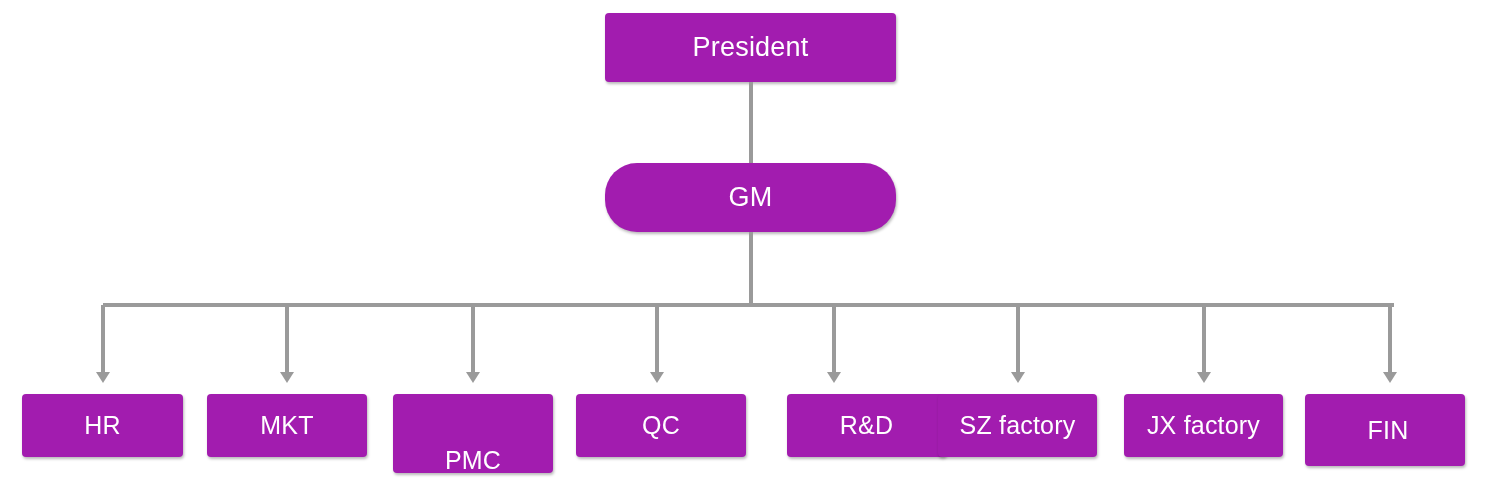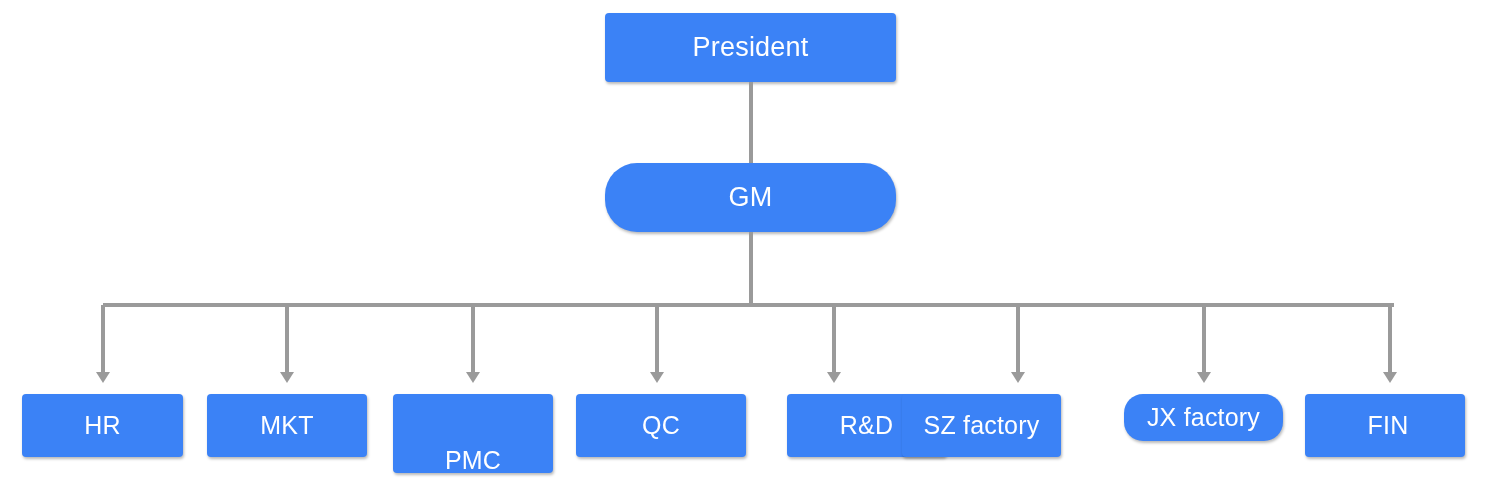--- a/index.html
+++ b/index.html
@@ -15,21 +15,21 @@
   }
   #org-chart {
     position: relative;
     width: 1500px;
     height: 479px;
     background: #ffffff;
   }
   .node {
     position: absolute;
     box-sizing: border-box;
-    background: #3b82f6;
+    background: #a21caf;
     color: #ffffff;
     border-radius: 4px;
     display: flex;
     align-items: center;
     justify-content: center;
     text-align: center;
     line-height: 1;
     letter-spacing: 0.2px;
     box-shadow: 1px 2px 3px rgba(0, 0, 0, 0.28);
     user-select: none;
@@ -115,25 +115,25 @@
   </div>
 
   <div class="node node-leaf" style="left:576px; top:394px; width:170px; height:63px;">
     <span>QC</span>
   </div>
 
   <div class="node node-leaf" style="left:754px; top:394px; width:159px; height:63px;margin-left:33px;">
     <span>R&amp;D</span>
   </div>
 
-  <div class="node node-leaf" style="left:902px; top:394px; width:159px; height:63px;">
+  <div class="node node-leaf" style="left:938px; top:394px; width:159px; height:63px;">
     <span>SZ factory</span>
   </div>
 
-  <div class="node node-leaf" style="left:1124px; top:394px; width:159px; height:47px;border-radius:19px;">
+  <div class="node node-leaf" style="left:1124px; top:394px; width:159px; height:63px;">
     <span>JX factory</span>
   </div>
 
-  <div class="node node-leaf" style="left:1305px; top:394px; width:160px; height:63px;padding-left:6px;">
+  <div class="node node-leaf" style="left:1305px; top:394px; width:160px; height:72px;padding-left:6px;">
     <span>FIN</span>
   </div>
 
 </div>
 
 </body></html>

